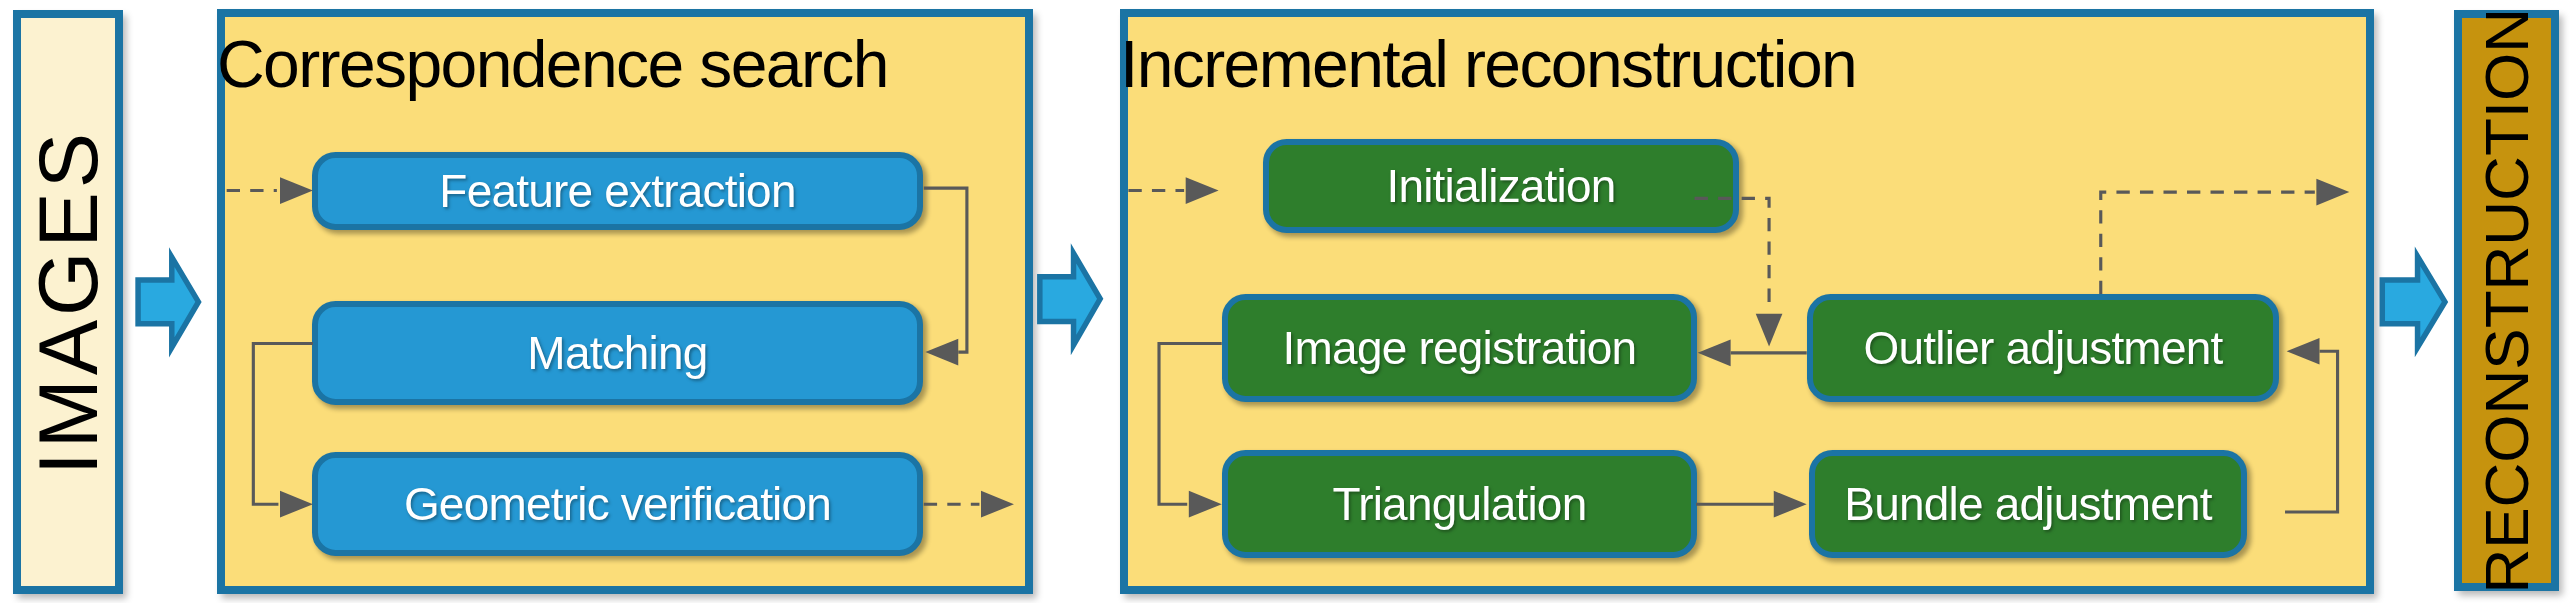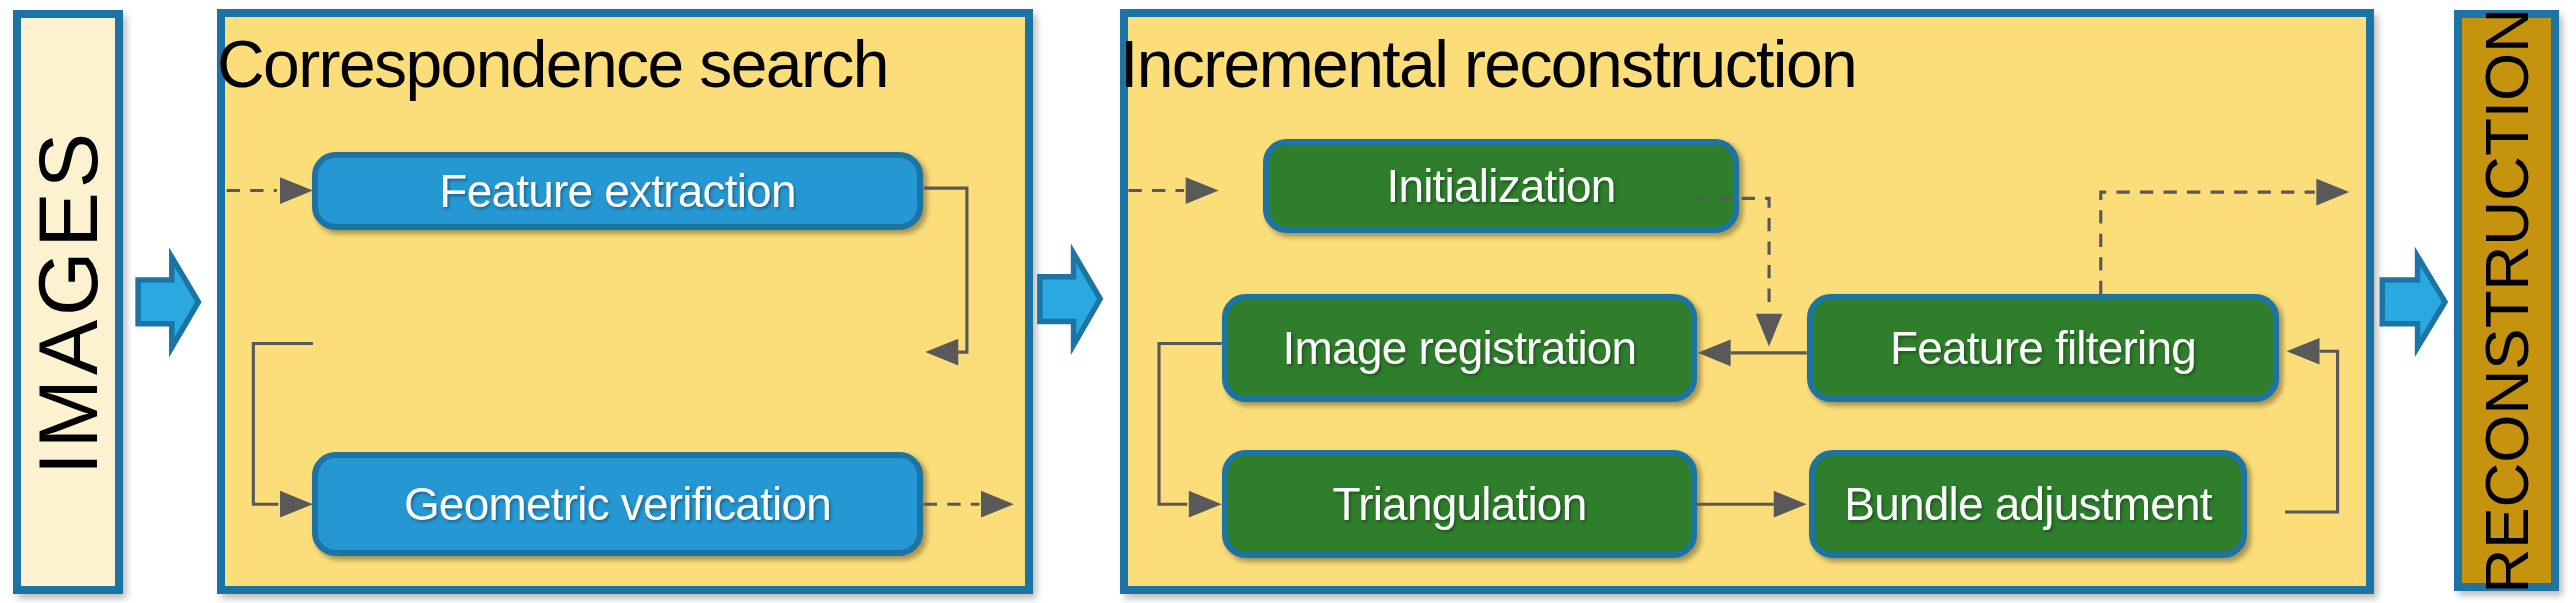--- a/index.html
+++ b/index.html
@@ -68,27 +68,28 @@
 
 <div class="canvas">
 
   <div class="endpoint input">
     <span class="vlabel in">IMAGES</span>
   </div>
 
   <div class="stage s1"></div>
   <div class="stage-title t1">Correspondence search</div>
   <div class="step blue" style="left:312px;top:152px;width:611px;height:78px;">Feature extraction</div>
+  <div class="step blue" style="left:312px;top:301px;width:611px;height:104px;">Matching</div>
   <div class="step blue" style="left:312px;top:452px;width:611px;height:104px;">Geometric verification</div>
 
   <div class="stage s2"></div>
   <div class="stage-title t2">Incremental reconstruction</div>
   <div class="step green" style="left:1219px;top:139px;width:476px;height:94px;margin-left:44px;">Initialization</div>
   <div class="step green" style="left:1222px;top:294px;width:475px;height:108px;">Image registration</div>
-  <div class="step green" style="left:1807px;top:294px;width:472px;height:108px;">Feature filtering</div>
+  <div class="step green" style="left:1807px;top:294px;width:472px;height:108px;">Outlier adjustment</div>
   <div class="step green" style="left:1222px;top:450px;width:475px;height:108px;">Triangulation</div>
   <div class="step green" style="left:1809px;top:450px;width:438px;height:108px;">Bundle adjustment</div>
 
   <div class="endpoint output">
     <span class="vlabel out">RECONSTRUCTION</span>
   </div>
 
   <svg class="overlay" width="2576" height="603" viewBox="0 0 3283 769">
 
     <g>

